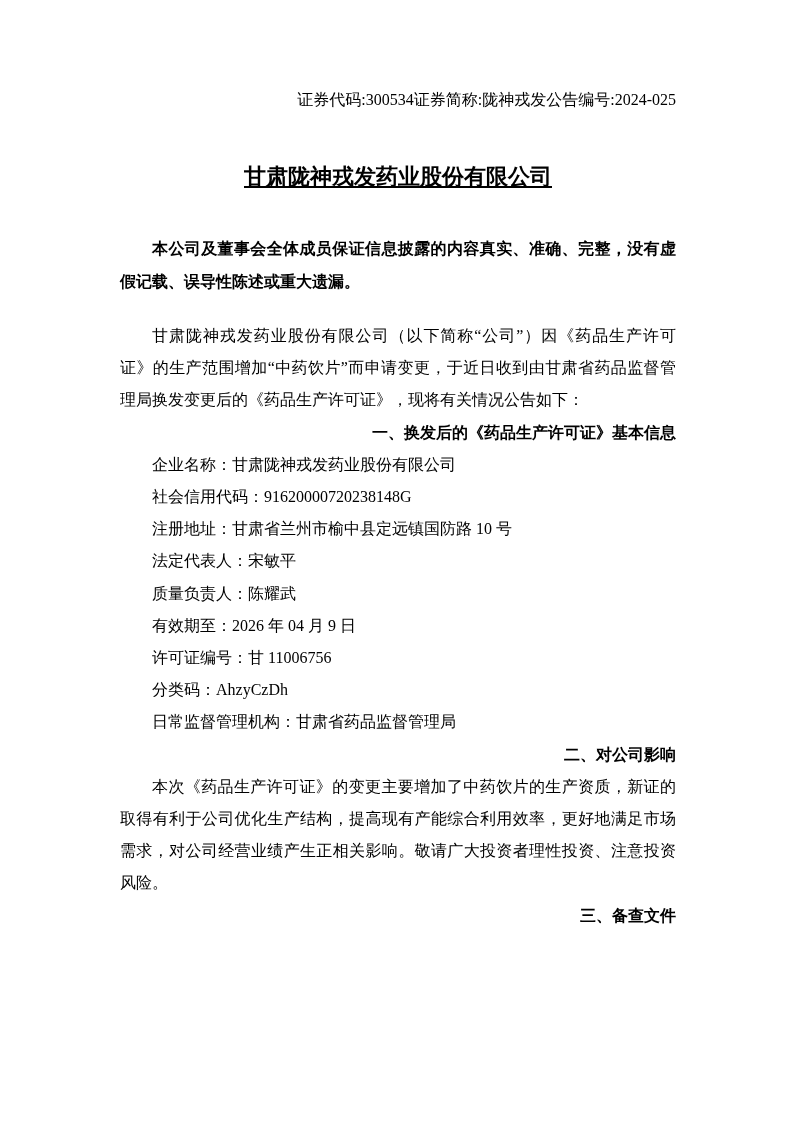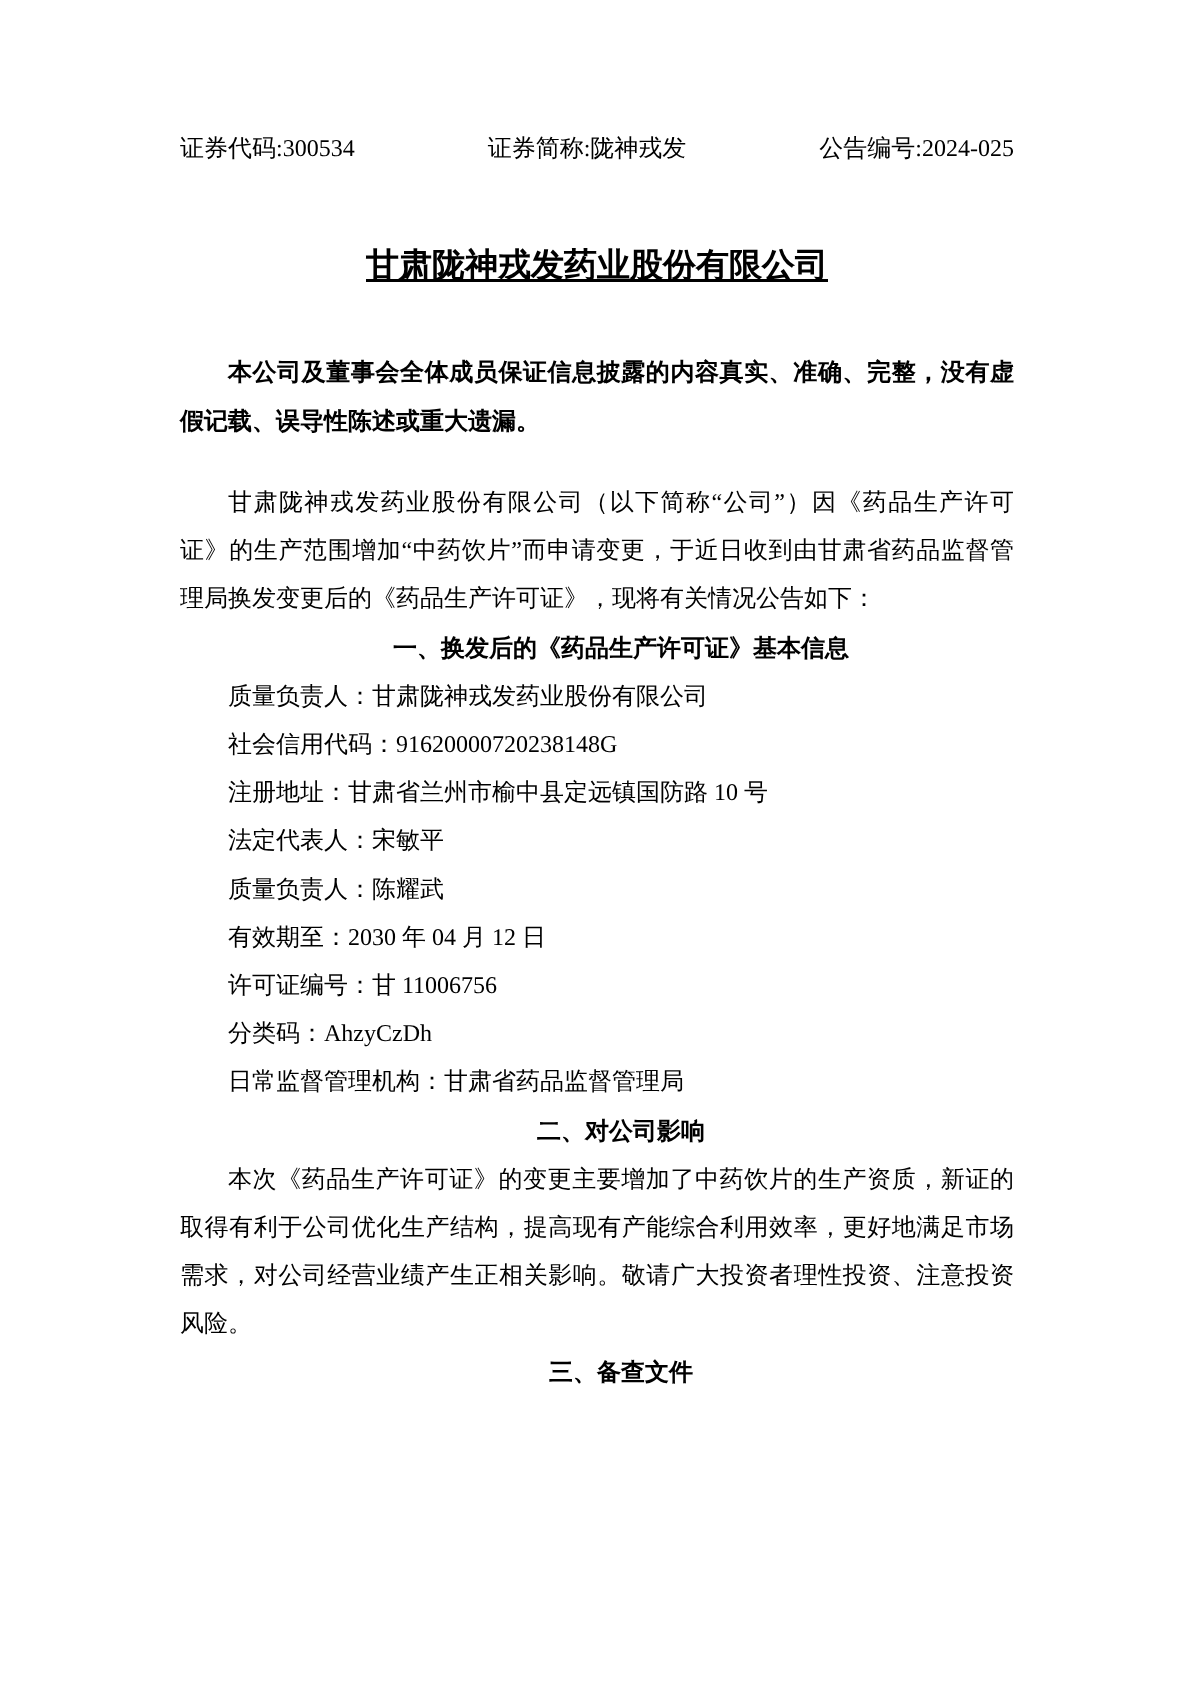--- a/index.html
+++ b/index.html
@@ -11,21 +11,21 @@
     background: #ffffff;
     box-sizing: border-box;
     padding: 88px 117px 0 120px;
     color: #000000;
     font-family: "Liberation Serif", "DejaVu Serif", serif;
     font-size: 16px;
     overflow: hidden;
   }
   .doc-header {
     display: flex;
-    justify-content: space-between;
+    justify-content: flex-end;
     align-items: baseline;
     line-height: 24px;
     font-size: 16px;
   }
   .title {
     text-align: center;
     font-family: "Liberation Sans", "DejaVu Sans", sans-serif;
     font-weight: bold;
     font-size: 22px;
     line-height: 34px;
@@ -48,21 +48,21 @@
     line-height: 32.2px;
     text-align: justify;
   }
   .doc-body p {
     margin: 0;
     text-indent: 2em;
   }
   .doc-body p.heading {
     font-family: "Liberation Sans", "DejaVu Sans", sans-serif;
     font-weight: bold;
-    text-align: center;
+    text-align: right;
   }
 </style>
 </head>
 <body>
 
 <div class="page">
 
   <div class="doc-header">
     <span>证券代码:300534</span>
     <span>证券简称:陇神戎发</span>
@@ -70,26 +70,26 @@
   </div>
 
   <h1 class="title company">甘肃陇神戎发药业股份有限公司</h1>
 
   <p class="statement">本公司及董事会全体成员保证信息披露的内容真实、准确、完整，没有虚假记载、误导性陈述或重大遗漏。</p>
 
   <div class="doc-body">
     <p>甘肃陇神戎发药业股份有限公司（以下简称“公司”）因《药品生产许可证》的生产范围增加“中药饮片”而申请变更，于近日收到由甘肃省药品监督管理局换发变更后的《药品生产许可证》，现将有关情况公告如下：</p>
 
     <p class="heading">一、换发后的《药品生产许可证》基本信息</p>
-    <p>质量负责人：甘肃陇神戎发药业股份有限公司</p>
+    <p>企业名称：甘肃陇神戎发药业股份有限公司</p>
     <p>社会信用代码：91620000720238148G</p>
     <p>注册地址：甘肃省兰州市榆中县定远镇国防路 10 号</p>
     <p>法定代表人：宋敏平</p>
     <p>质量负责人：陈耀武</p>
-    <p>有效期至：2030 年 04 月 12 日</p>
+    <p>有效期至：2026 年 04 月 9 日</p>
     <p>许可证编号：甘 11006756</p>
     <p>分类码：AhzyCzDh</p>
     <p>日常监督管理机构：甘肃省药品监督管理局</p>
 
     <p class="heading">二、对公司影响</p>
     <p>本次《药品生产许可证》的变更主要增加了中药饮片的生产资质，新证的取得有利于公司优化生产结构，提高现有产能综合利用效率，更好地满足市场需求，对公司经营业绩产生正相关影响。敬请广大投资者理性投资、注意投资风险。</p>
 
     <p class="heading">三、备查文件</p>
   </div>
 

